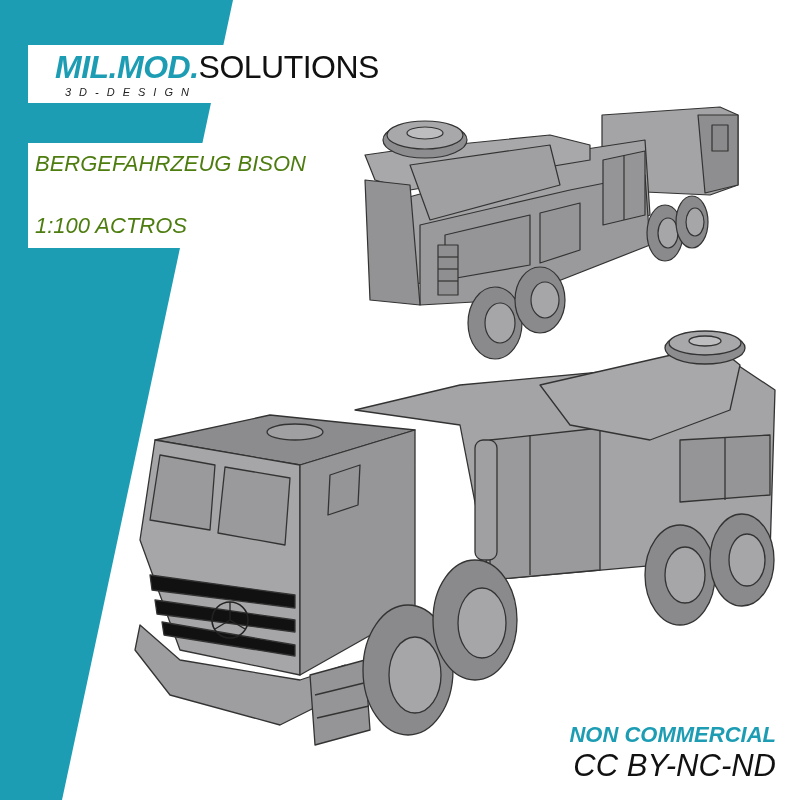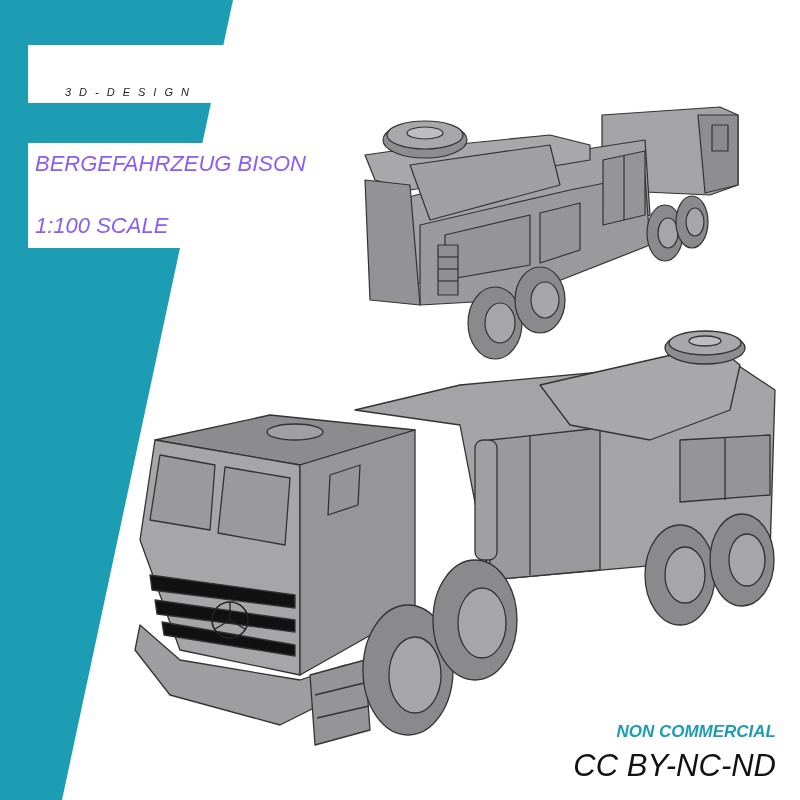--- a/index.html
+++ b/index.html
@@ -24,46 +24,49 @@
     .tagline {
       position: absolute; left: 37px; top: 41px; font-size: 11px;
       letter-spacing: 8px; font-style: italic; color: #222; white-space: nowrap;
     }
     .subtitle-box {
       position: absolute; left: 28px; top: 143px; width: 300px; height: 105px;
       background: #ffffff;
     }
     .subtitle-line {
       position: absolute; left: 7px; font-size: 22px; font-style: italic;
-      color: #8b5cf6; white-space: nowrap; letter-spacing: 0px;
+      color: #4d7c0f; white-space: nowrap; letter-spacing: 0px;
     }
     .license-type {
-      position: absolute; right: 24px; top: 722px; font-size: 17px;
+      position: absolute; right: 24px; top: 722px; font-size: 22px;
       font-weight: bold; font-style: italic; color: #1d9db4; white-space: nowrap;
     }
     .license-code {
       position: absolute; right: 24px; top: 748px; font-size: 31px;
       font-style: italic; color: #111; white-space: nowrap; margin-left: 15px;
     }
     svg.truck { position: absolute; }
   </style>
 </head>
 <body>
 
 <svg class="teal-band" viewBox="0 0 800 800">
   <polygon points="0,0 233,0 62,800 0,800" fill="#1d9db4"></polygon>
 </svg>
 
 <div class="title-box">
+  <div class="brand">
+    <span class="accent">MIL.MOD.</span><span class="rest">SOLUTIONS</span>
+  </div>
   <div class="tagline">3D-DESIGN</div>
 </div>
 
 <div class="subtitle-box">
   <div class="subtitle-line" style="top:8px">BERGEFAHRZEUG BISON</div>
-  <div class="subtitle-line" style="top:70px">1:100 SCALE</div>
+  <div class="subtitle-line" style="top:70px">1:100 ACTROS</div>
 </div>
 
 <svg class="truck" style="left:340px; top:95px;" width="420" height="280" viewBox="0 0 420 280">
   <g stroke="#333" stroke-width="1.2" fill="#9c9c9e" stroke-linejoin="round">
 
     <polygon points="262,20 380,12 398,20 398,90 370,100 262,95" fill="#a4a4a6"></polygon>
     <polygon points="358,20 398,20 398,90 365,98" fill="#8e8e90"></polygon>
     <rect x="372" y="30" width="16" height="26" fill="#8a8a8c"></rect>
 
     <polygon points="40,110 240,55 305,45 310,120 160,185 40,190" fill="#a2a2a4"></polygon>

